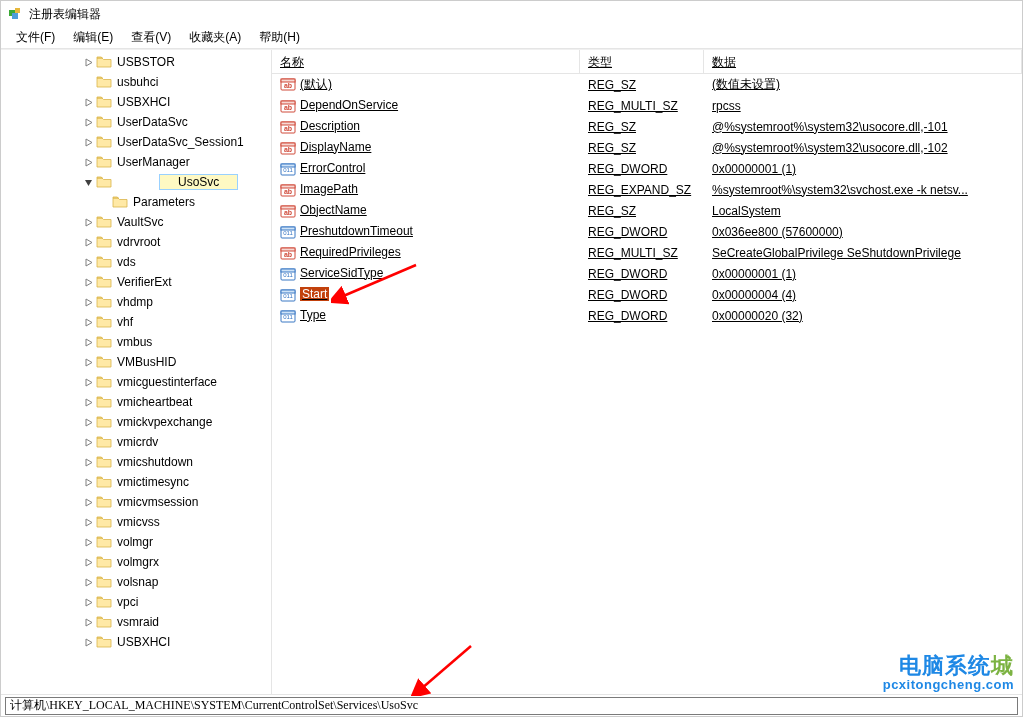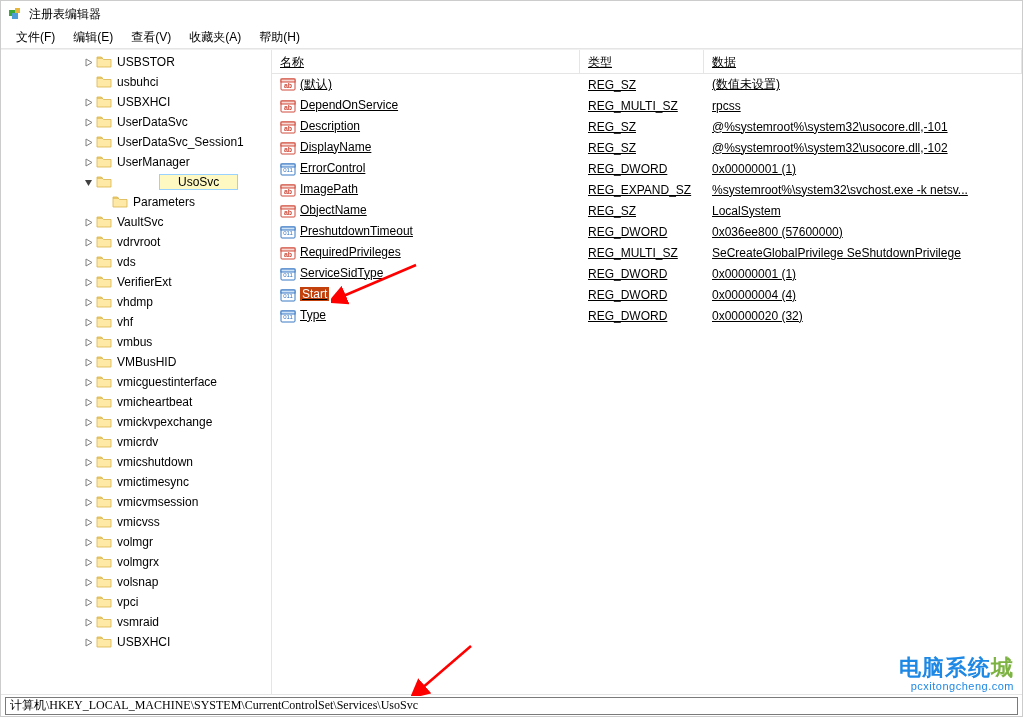--- a/index.html
+++ b/index.html
@@ -32,21 +32,21 @@
 .list-row .cell-name { width: 308px; display: flex; align-items: flex-start; gap: 4px; }
 .list-row .cell-type { width: 124px; }
 .list-row .cell-data { flex: 1; }
 .list-row.selected .name-text { background: #c2410c; color: #fff; padding: 0 2px; }
 .val-icon { width: 16px; height: 16px; display: inline-flex; align-items: center; justify-content: center; flex-shrink:0; }
 .statusbar { height: 22px; border-top: 1px solid #e5e5e5; display: flex; align-items: center; padding: 0 4px; }
 .path-input { flex: 1; border: 1px solid #7a7a7a; height: 18px; padding: 0 4px; font-size: 12px; font-family: Liberation Serif, serif; }
 .watermark { position: absolute; right: 8px; bottom: 24px; font-size: 18px; font-weight: bold; pointer-events: none; text-align: right; line-height: 1.1; }
 .watermark .cn { color: #1e88e5; font-size: 22px; letter-spacing: 1px; }
 .watermark .cn .g { color: #7cb342; }
-.watermark .en { color: #1e88e5; font-size: 11px; font-weight: normal; letter-spacing: 0.5px; }
+.watermark .en { color: #1e88e5; font-size: 13px; font-weight: bold; letter-spacing: 0.5px; }
 .arrow-red { position: absolute; pointer-events: none; }
 </style>
 </head>
 <body>
 
 <div class="window">
 
   <div class="titlebar">
     <span class="app-icon">
       <svg viewBox="0 0 16 16">

